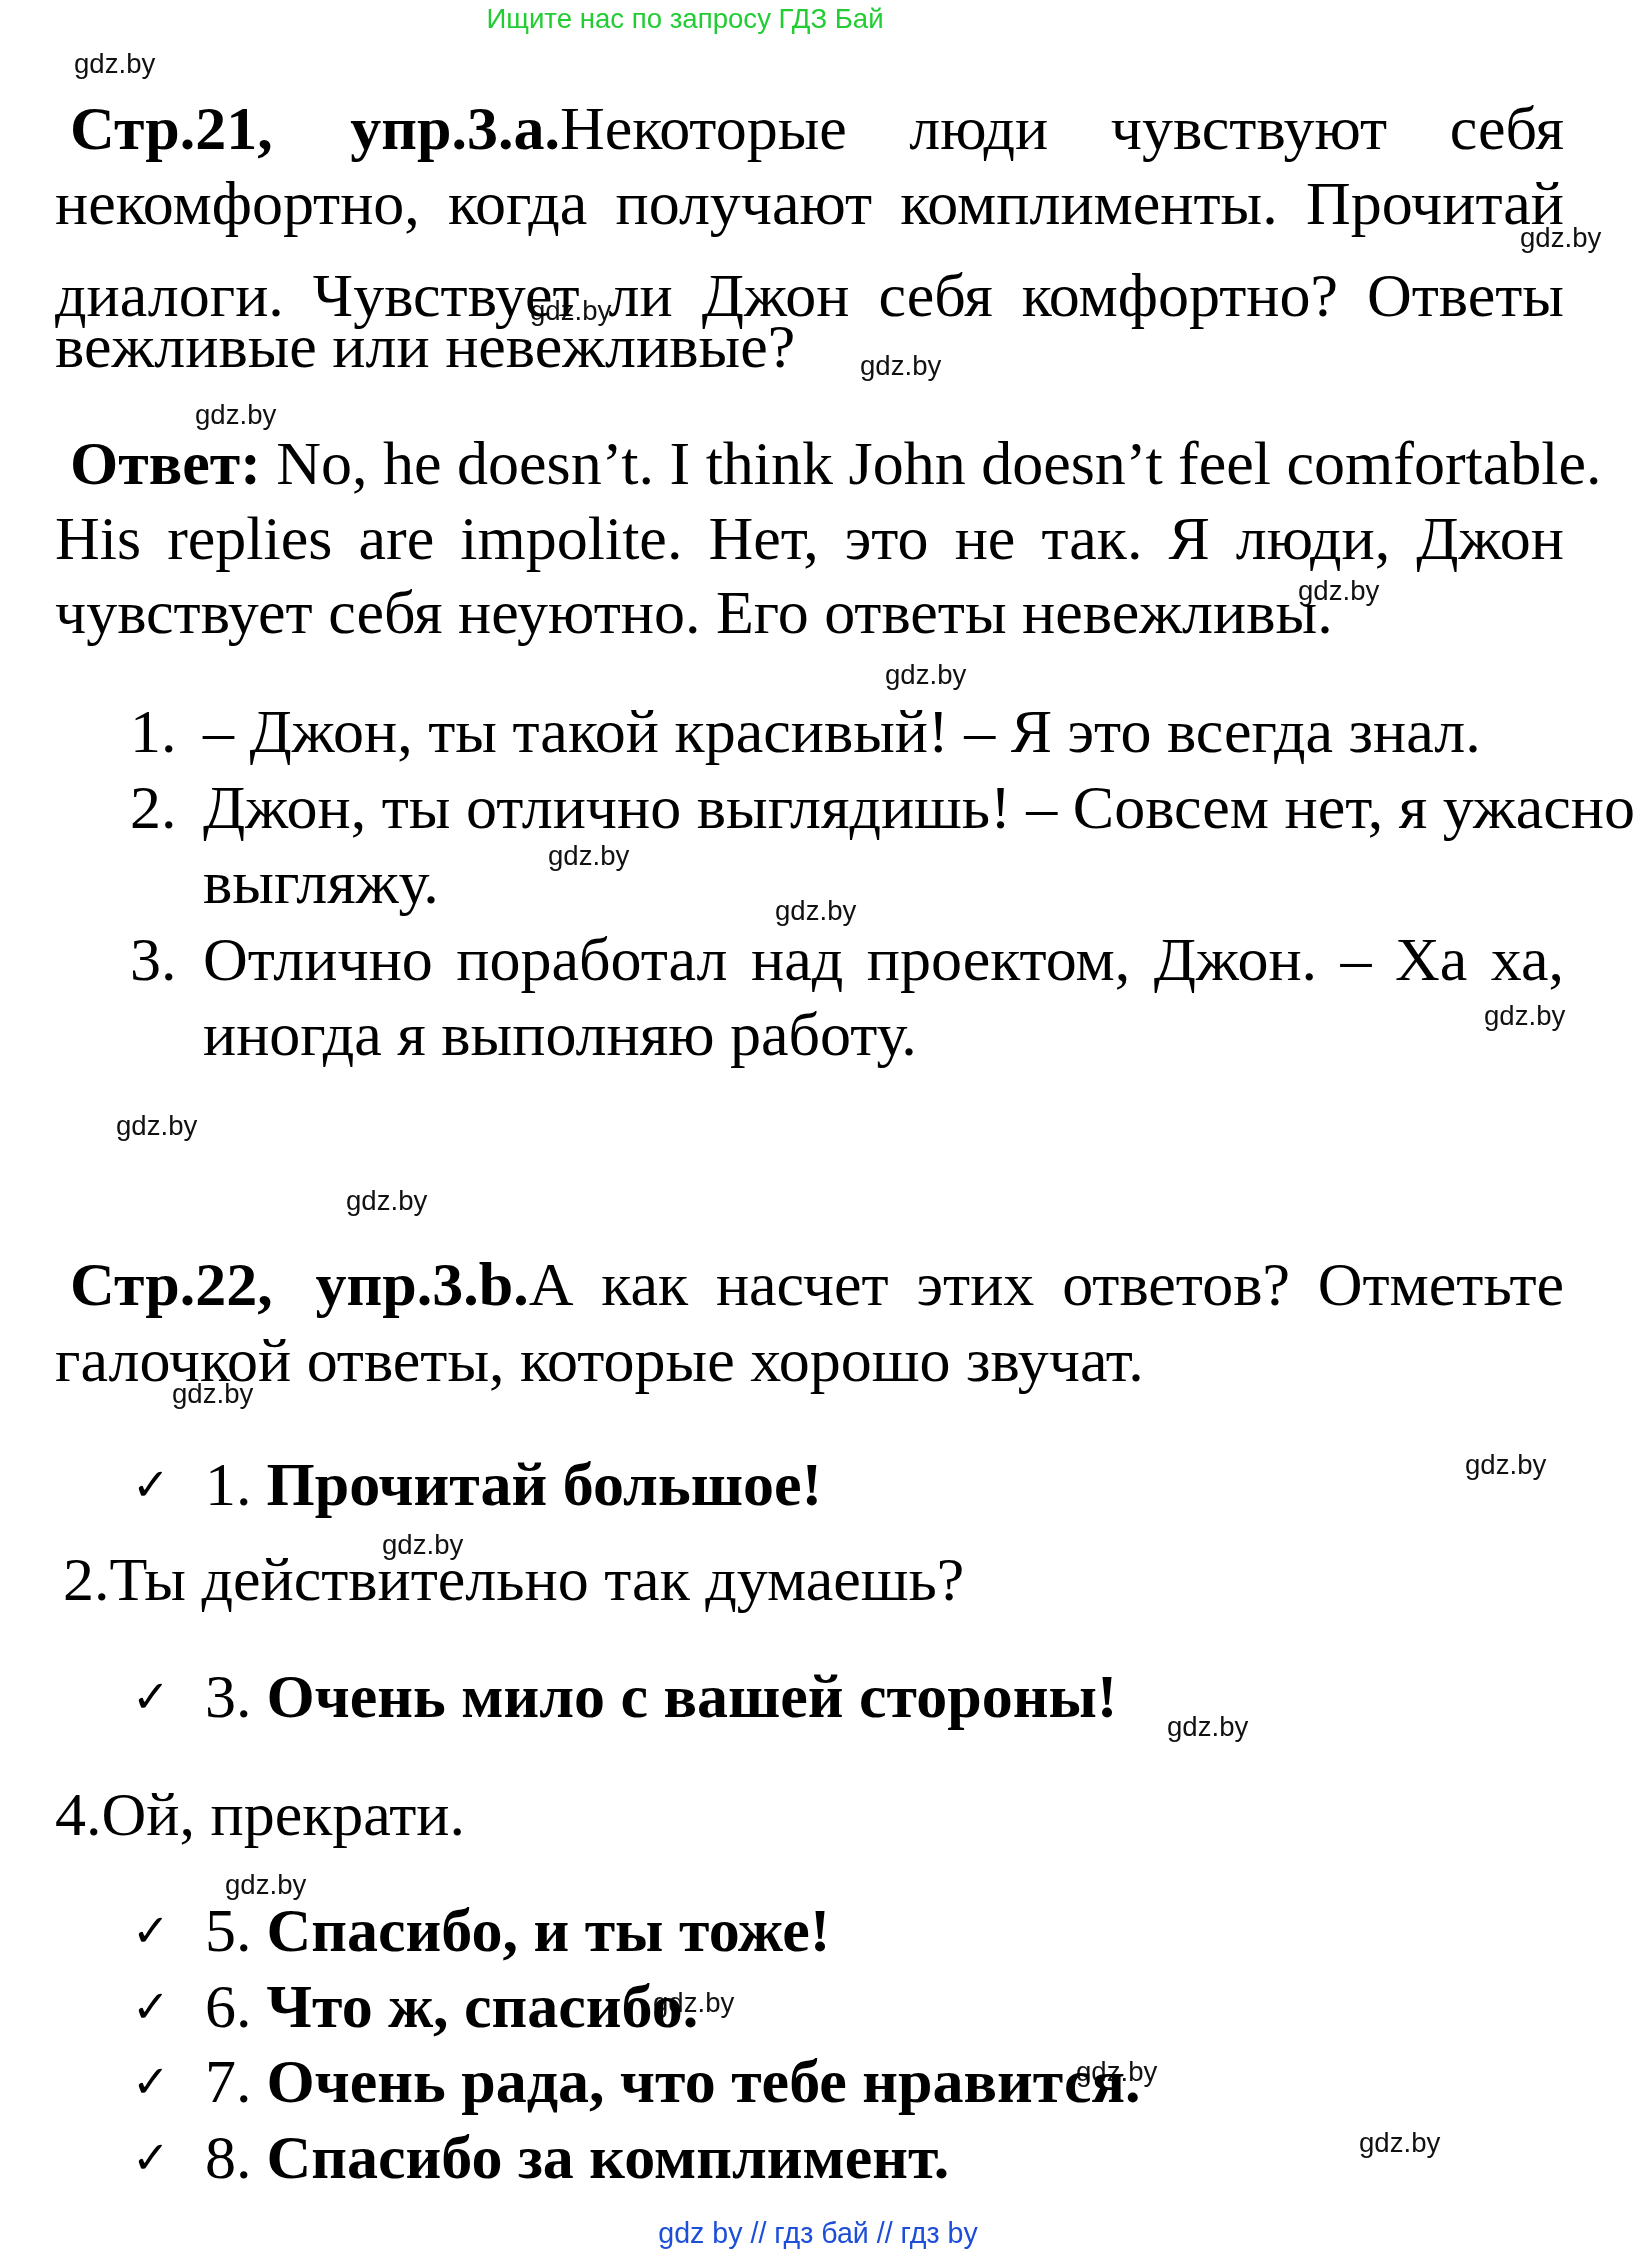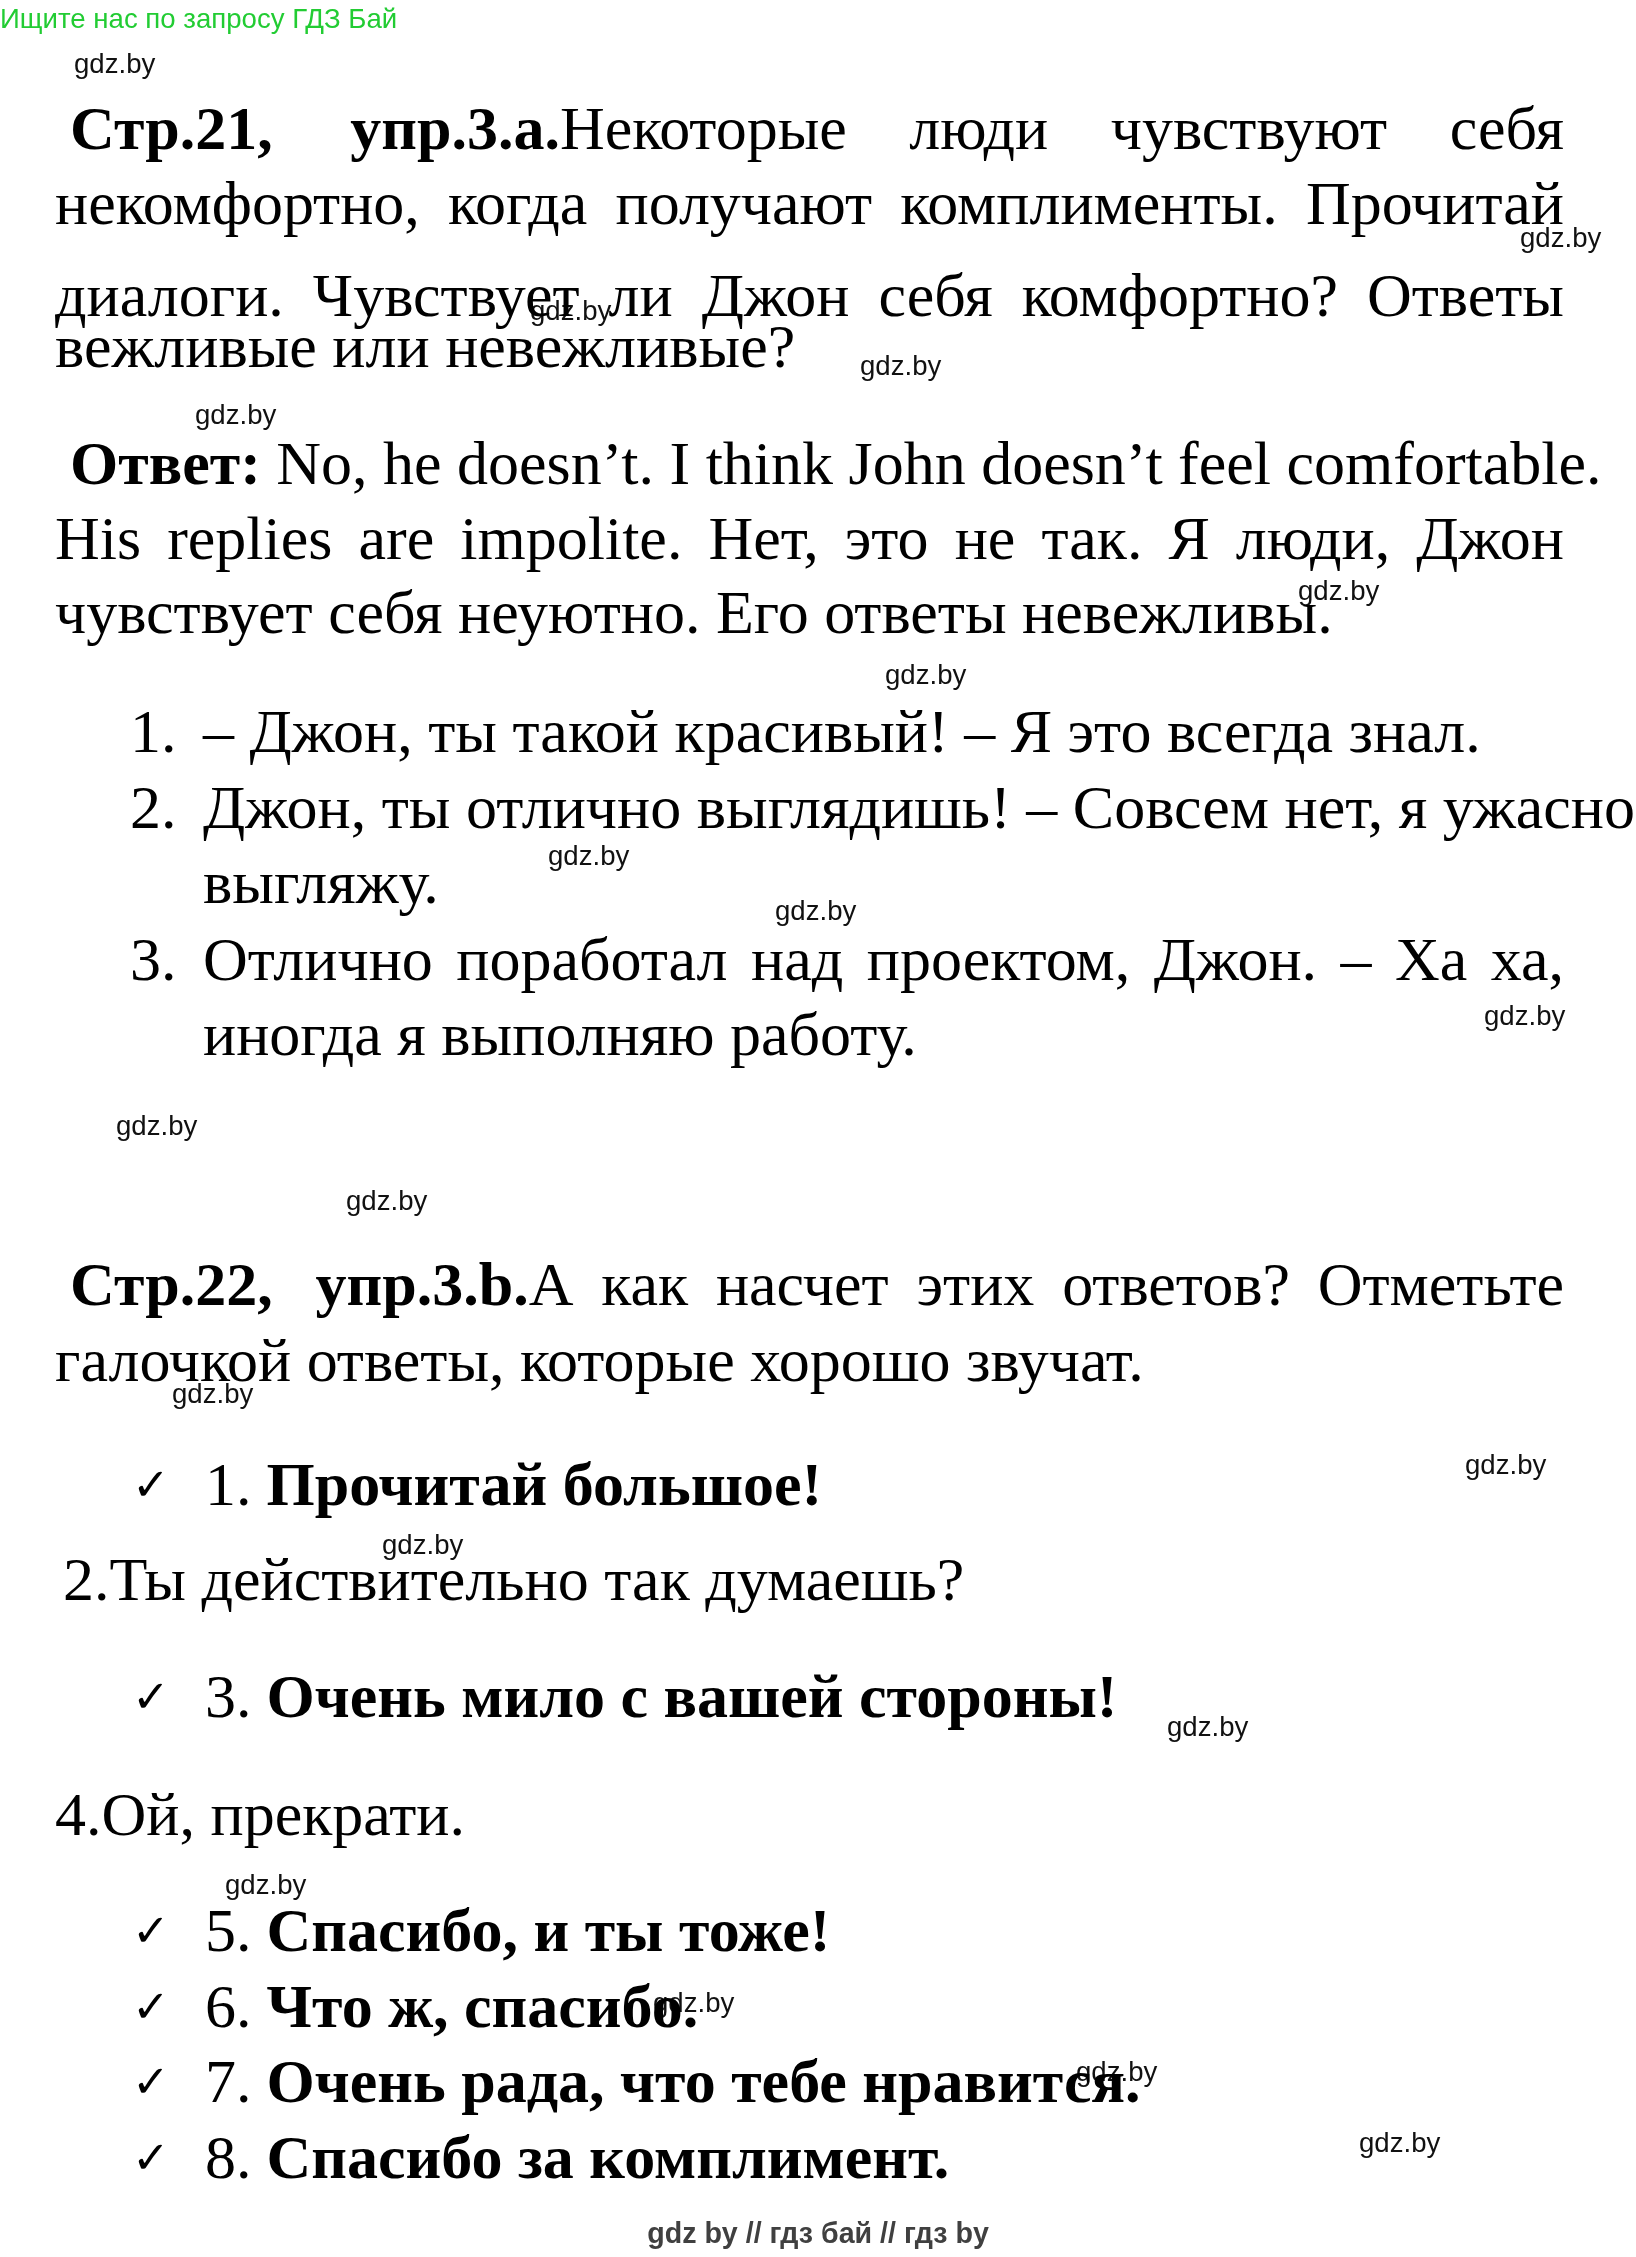--- a/index.html
+++ b/index.html
@@ -2,28 +2,28 @@
 <html><head>
 <meta charset="utf-8">
 <style>
   html, body { margin: 0; padding: 0; background: #ffffff; }
   body {
     width: 1636px; height: 2258px; position: relative; overflow: hidden;
     font-family: "Liberation Serif", "DejaVu Serif", serif; color: #000;
   }
   .abs { position: absolute; white-space: nowrap; }
   .banner {
-    left: 0; width: 1370px; top: 2px; 
+    left: 0; width: 1370px; top: 2px; text-align: center;
     font-family: "Liberation Sans", "DejaVu Sans", sans-serif;
     font-size: 27.6px; line-height: 33px; color: #22cc33;
   }
   .footer {
     left: 0; width: 1636px; top: 2216px; text-align: center;
     font-family: "Liberation Sans", "DejaVu Sans", sans-serif;
-    font-size: 28.6px; line-height: 35px; color: #404040; font-weight: bold;
+    font-size: 28.6px; line-height: 35px; color: #1d4ed8;
   }
   .wm {
     font-family: "Liberation Sans", "DejaVu Sans", sans-serif;
     font-size: 27.6px; line-height: 29.6px; color: #111;
   }
   
   .line {
     font-size: 62px; line-height: 75px; height: 75px;
   }
   .just { left: 55px; width: 1509px; text-align: justify; text-align-last: justify; }

